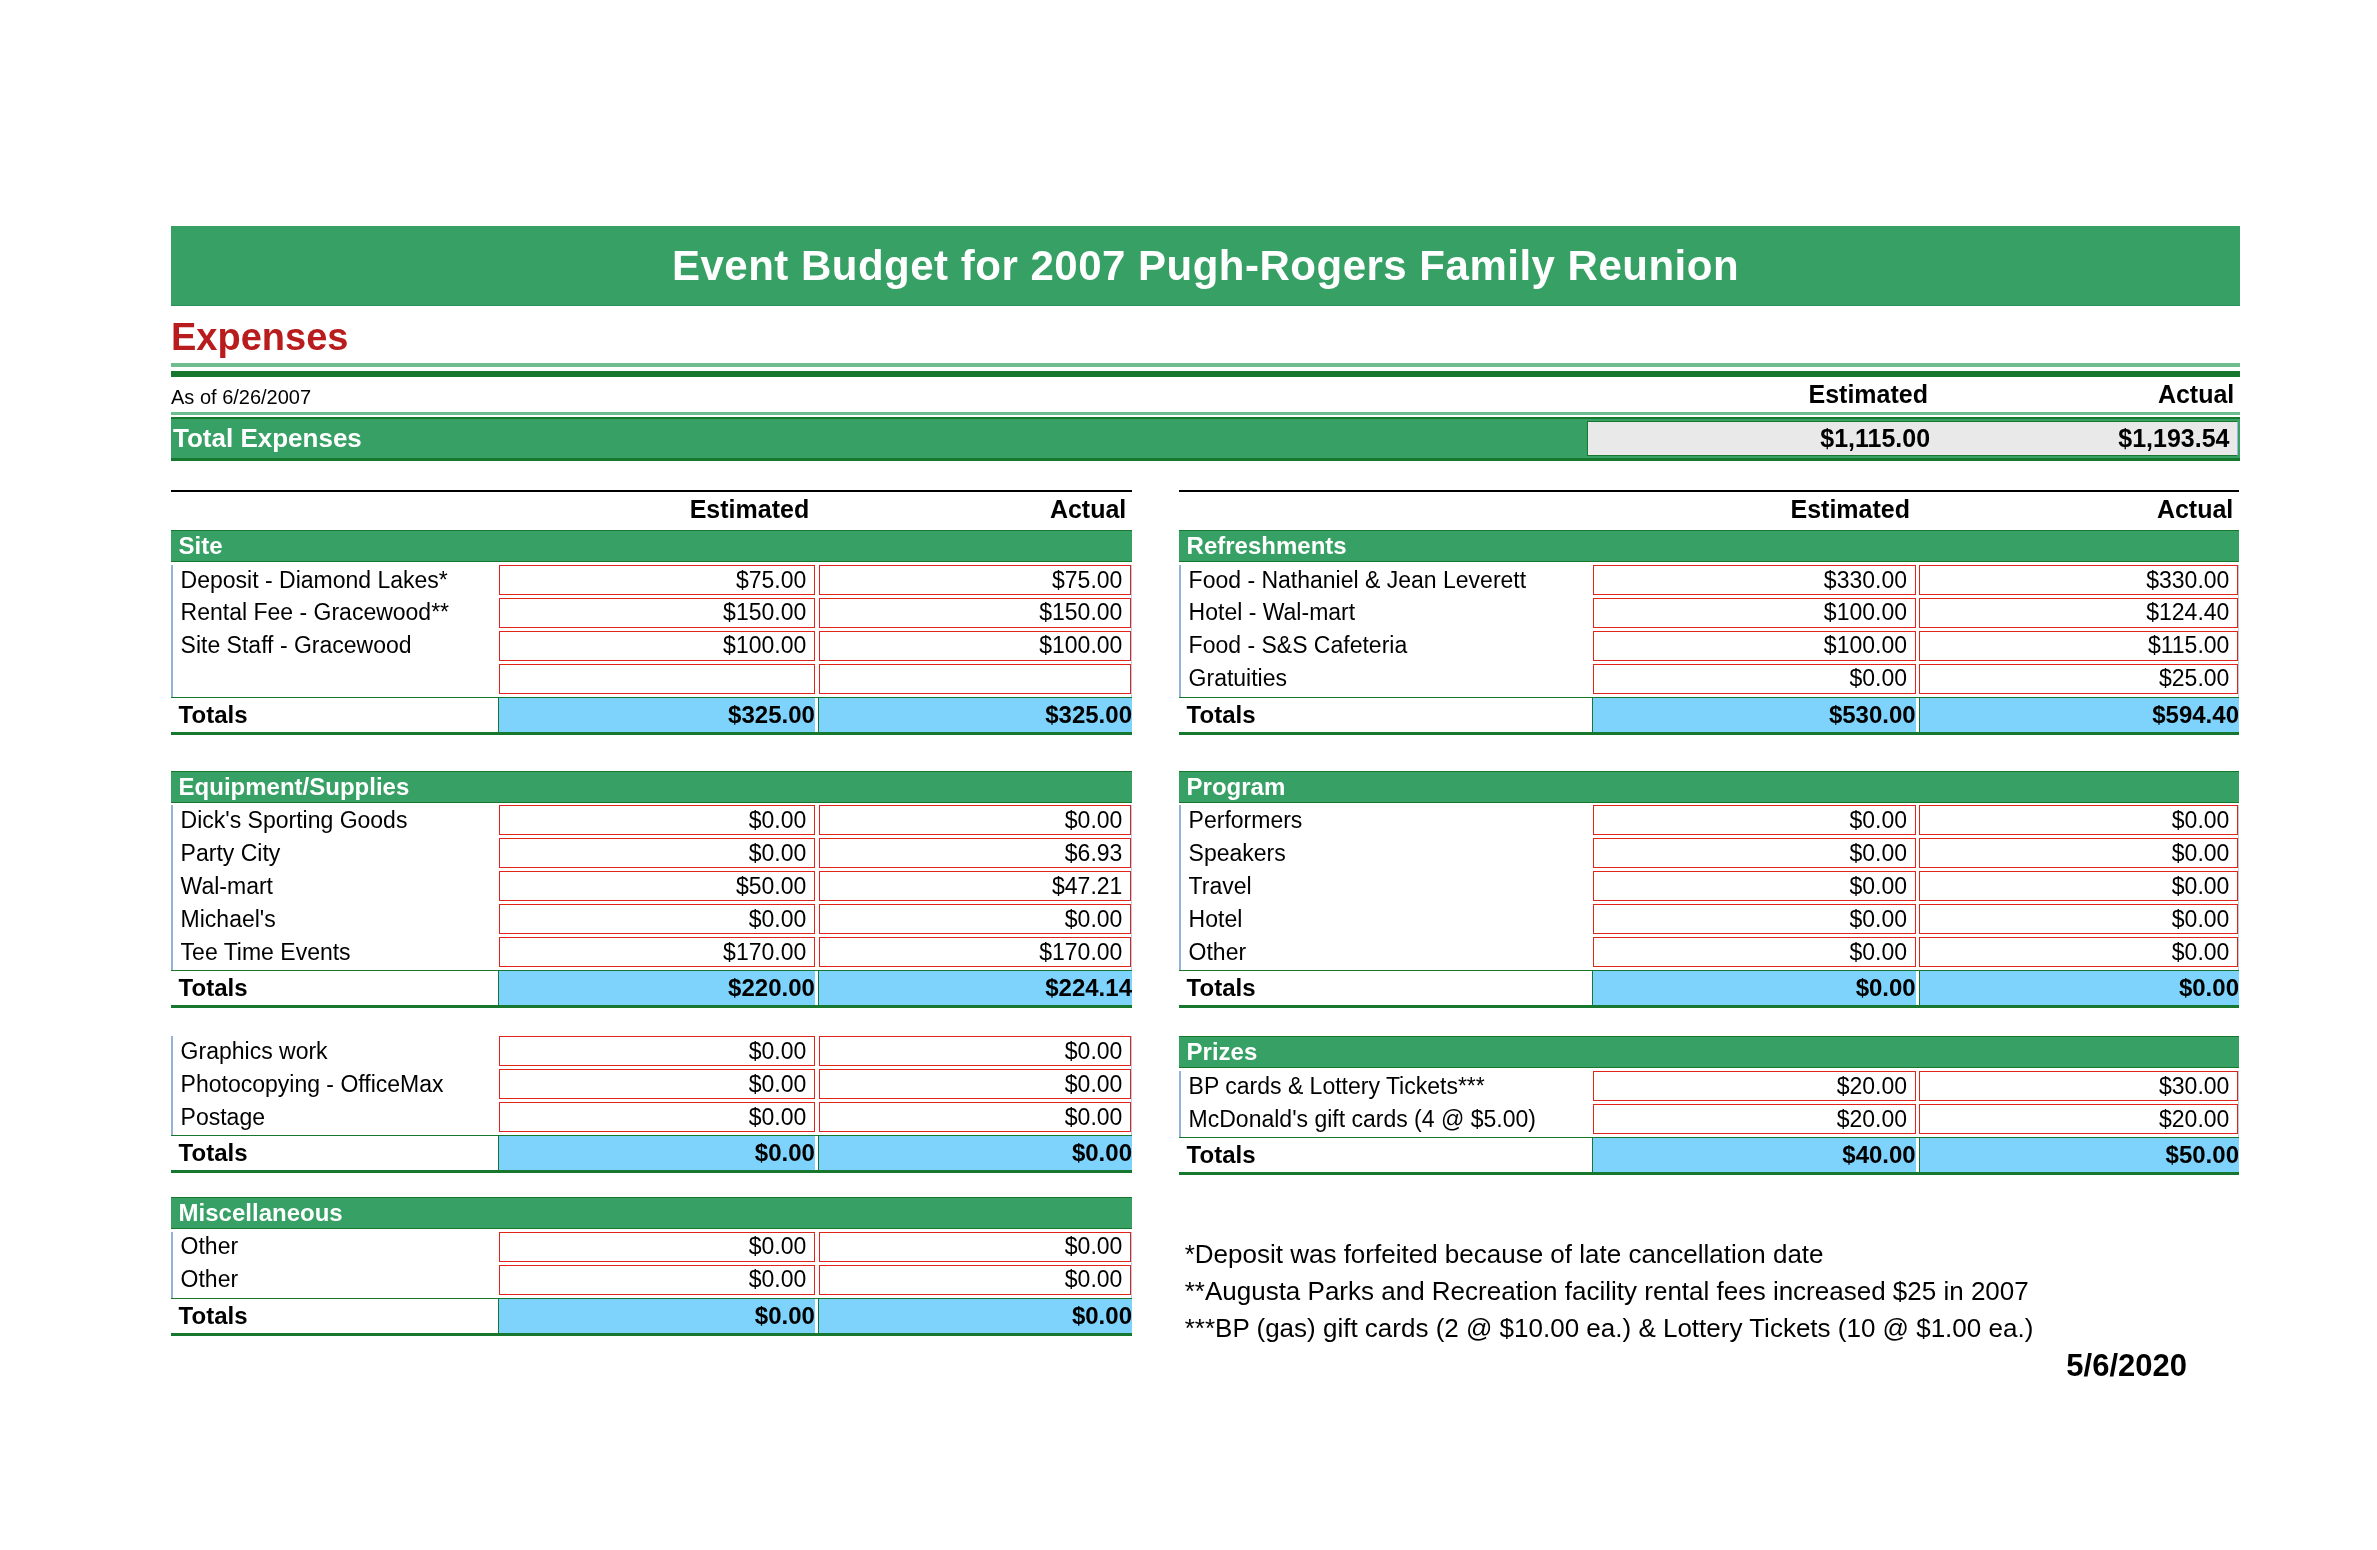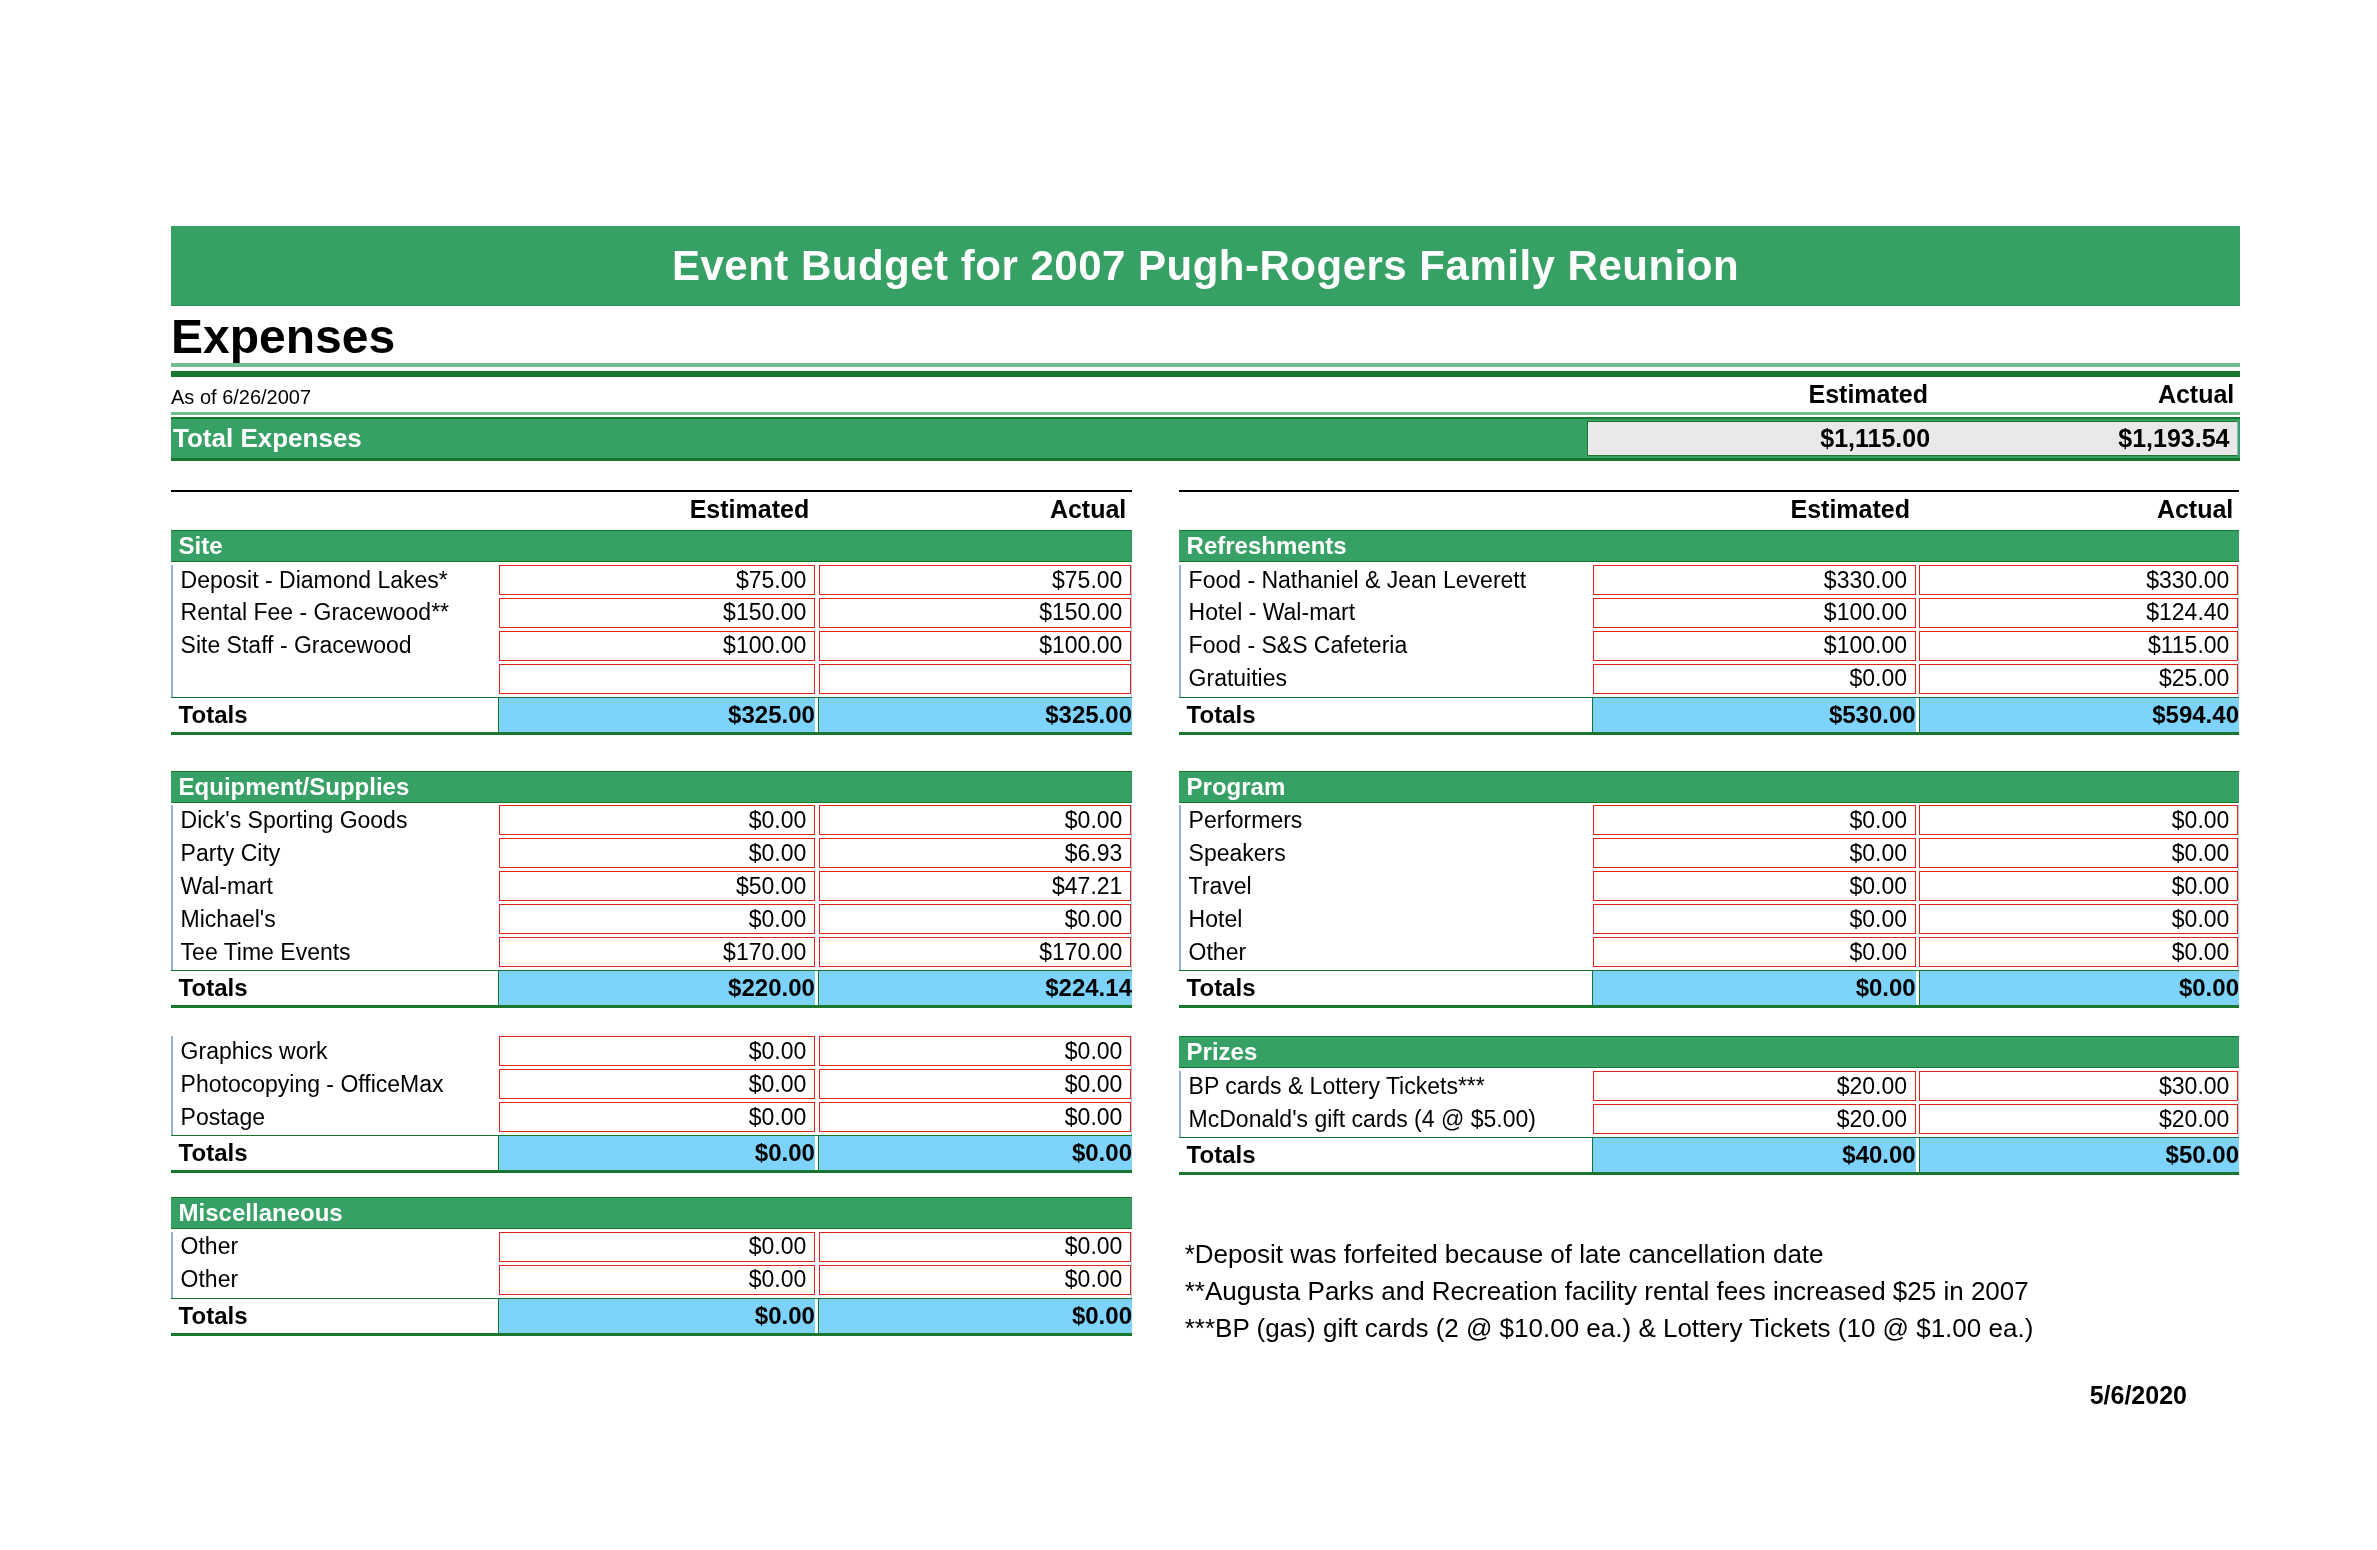--- a/index.html
+++ b/index.html
@@ -11,21 +11,21 @@
   #content { position:absolute; left:171px; top:226px; width:2069px; }
 
   
   .banner {
     height:80px; background:#37a065; display:flex; align-items:center; justify-content:center;
     border-bottom:1.9px solid #2c8f56;
   }
   .banner-text { color:#ffffff; font-size:42px; font-weight:bold; letter-spacing:0.5px; }
 
   
-  .heading { margin-top:7.6px; height:46px; line-height:46px; color:#000000; font-size:48px; font-weight:bold; }
+  .heading { margin-top:7.6px; height:46px; line-height:46px; color:#b91c1c; font-size:38px; font-weight:bold; }
 
   
   .rule-light { height:3.8px; background:#6dbd8f; margin-top:3.8px; }
   .rule-dark  { height:5.7px; background:#17772f; margin-top:3.8px; }
 
   
   .asof-row { display:grid; grid-template-columns:1fr 323px 312px; align-items:end; height:30px; margin-top:1.9px; }
   .asof-text { font-size:20px; }
   .top-col-h { font-size:25px; font-weight:bold; text-align:right; }
   .top-col-h.act { padding-right:5.7px; }
@@ -78,21 +78,21 @@
     background:#7dd3fc; border-left:1.9px solid #17772f; padding-right:0;
   }
   .tval.act { border-left:1.9px solid #17772f; margin-left:2.9px; }
 
   .mt38 { margin-top:36px; } .mt30 { margin-top:28.5px; } .mt25 { margin-top:24px; }
 
   
   .footnotes { margin-top:61px; padding-left:5.7px; }
   .footnote { font-size:26px; line-height:37px; }
 
-  .print-date { position:absolute; top:1381px; right:143px; font-size:25px; font-weight:bold; }
+  .print-date { position:absolute; top:1348px; right:143px; font-size:31px; font-weight:bold; }
 </style>
 </head>
 <body>
 
 <div id="page">
   <div id="content">
 
     <div class="banner">
       <span class="banner-text">Event Budget for 2007 Pugh-Rogers Family Reunion</span>
     </div>

